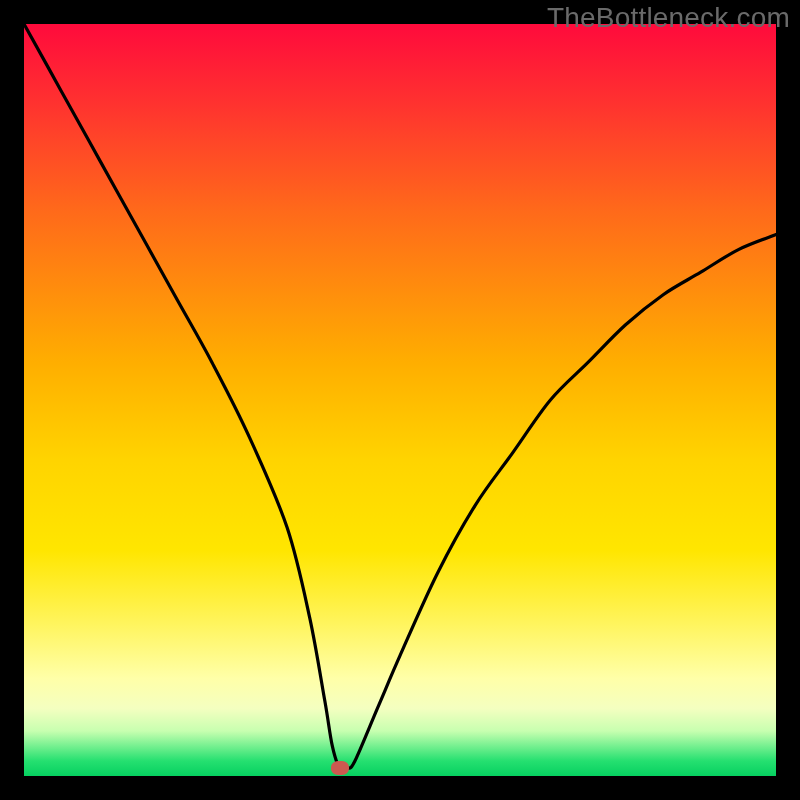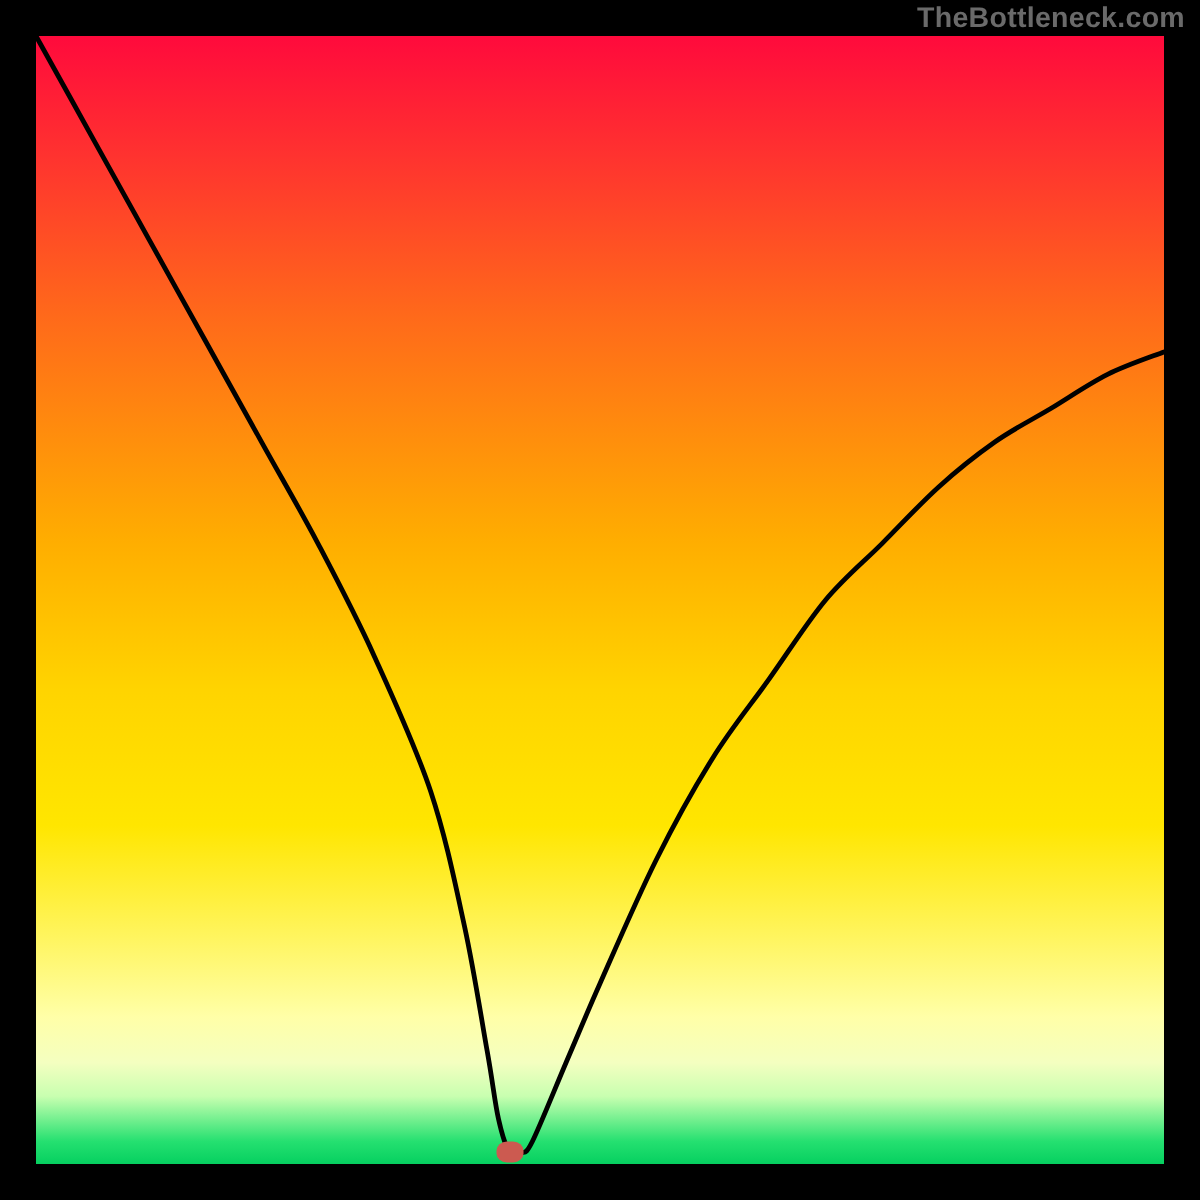--- a/index.html
+++ b/index.html
@@ -41,22 +41,22 @@
       #76f090 96%,
       #25e070 98%,
       #06d060 100%
     );
   }
   .watermark {
     position: absolute;
     top: 2px;
     right: 10px;
     color: #6a6a6a;
-    font-size: 19px;
-    font-weight: 700;
+    font-size: 28px;
+    font-weight: 400;
     letter-spacing: 0.2px;
     user-select: none;
   }
   svg.curve {
     position: absolute;
     left: 0;
     top: 0;
     width: 752px;
     height: 752px;
   }

